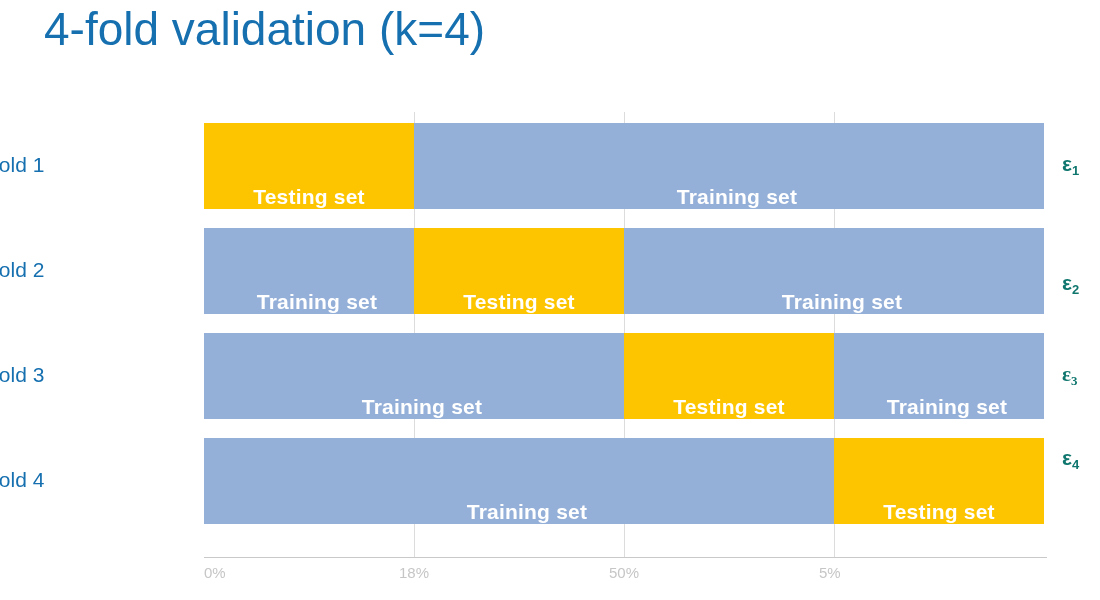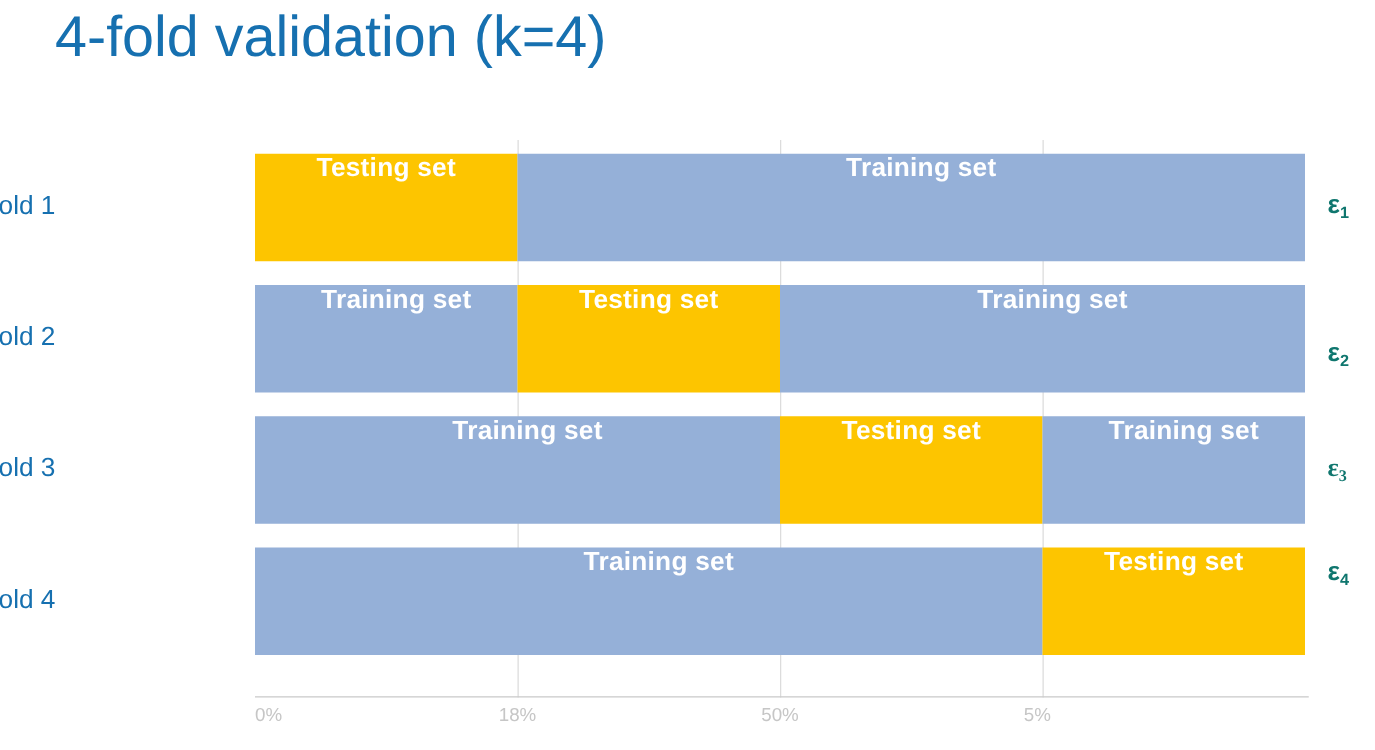--- a/index.html
+++ b/index.html
@@ -61,21 +61,21 @@
     left: 0;
     width: 840px;
     height: 86px;
   }
 
   .segment {
     position: absolute;
     top: 0;
     height: 86px;
     display: flex;
-    align-items: flex-start;
+    align-items: flex-end;
     justify-content: center;
     box-sizing: border-box;
   }
   .segment-label {
     font-size: 21px;
     font-weight: bold;
     color: #ffffff;
     white-space: nowrap;
     letter-spacing: 0.2px;
   }

